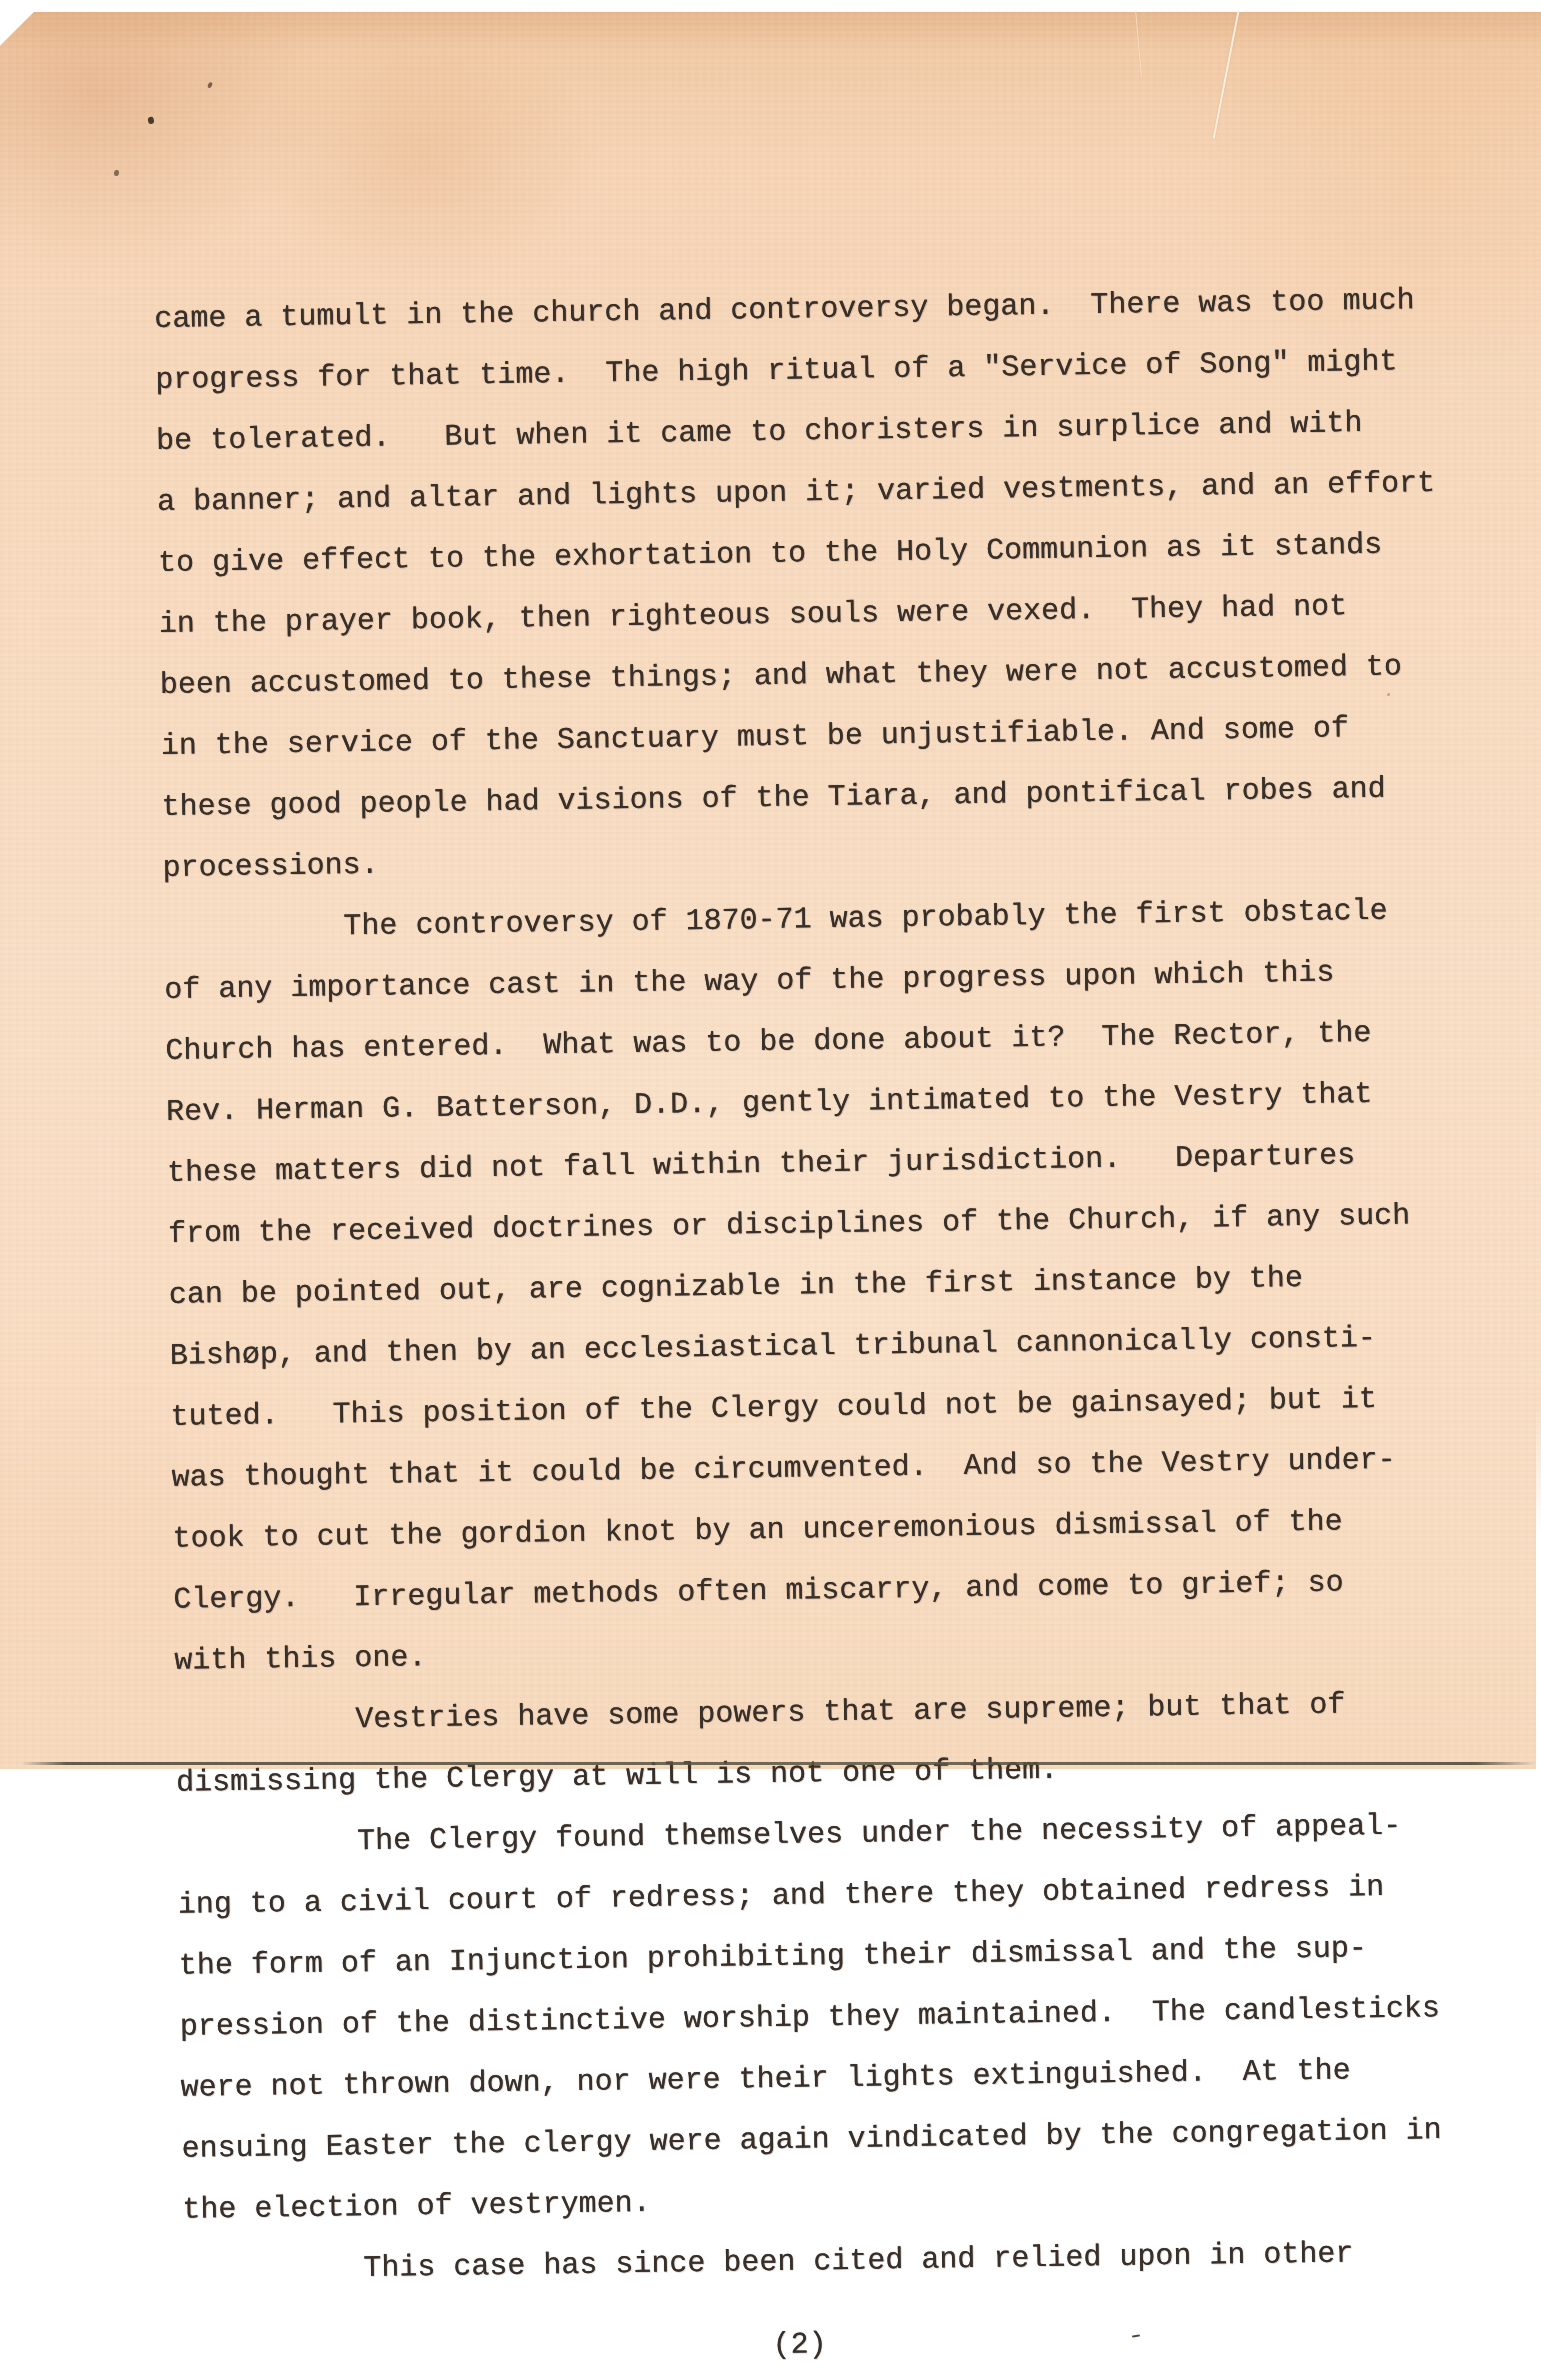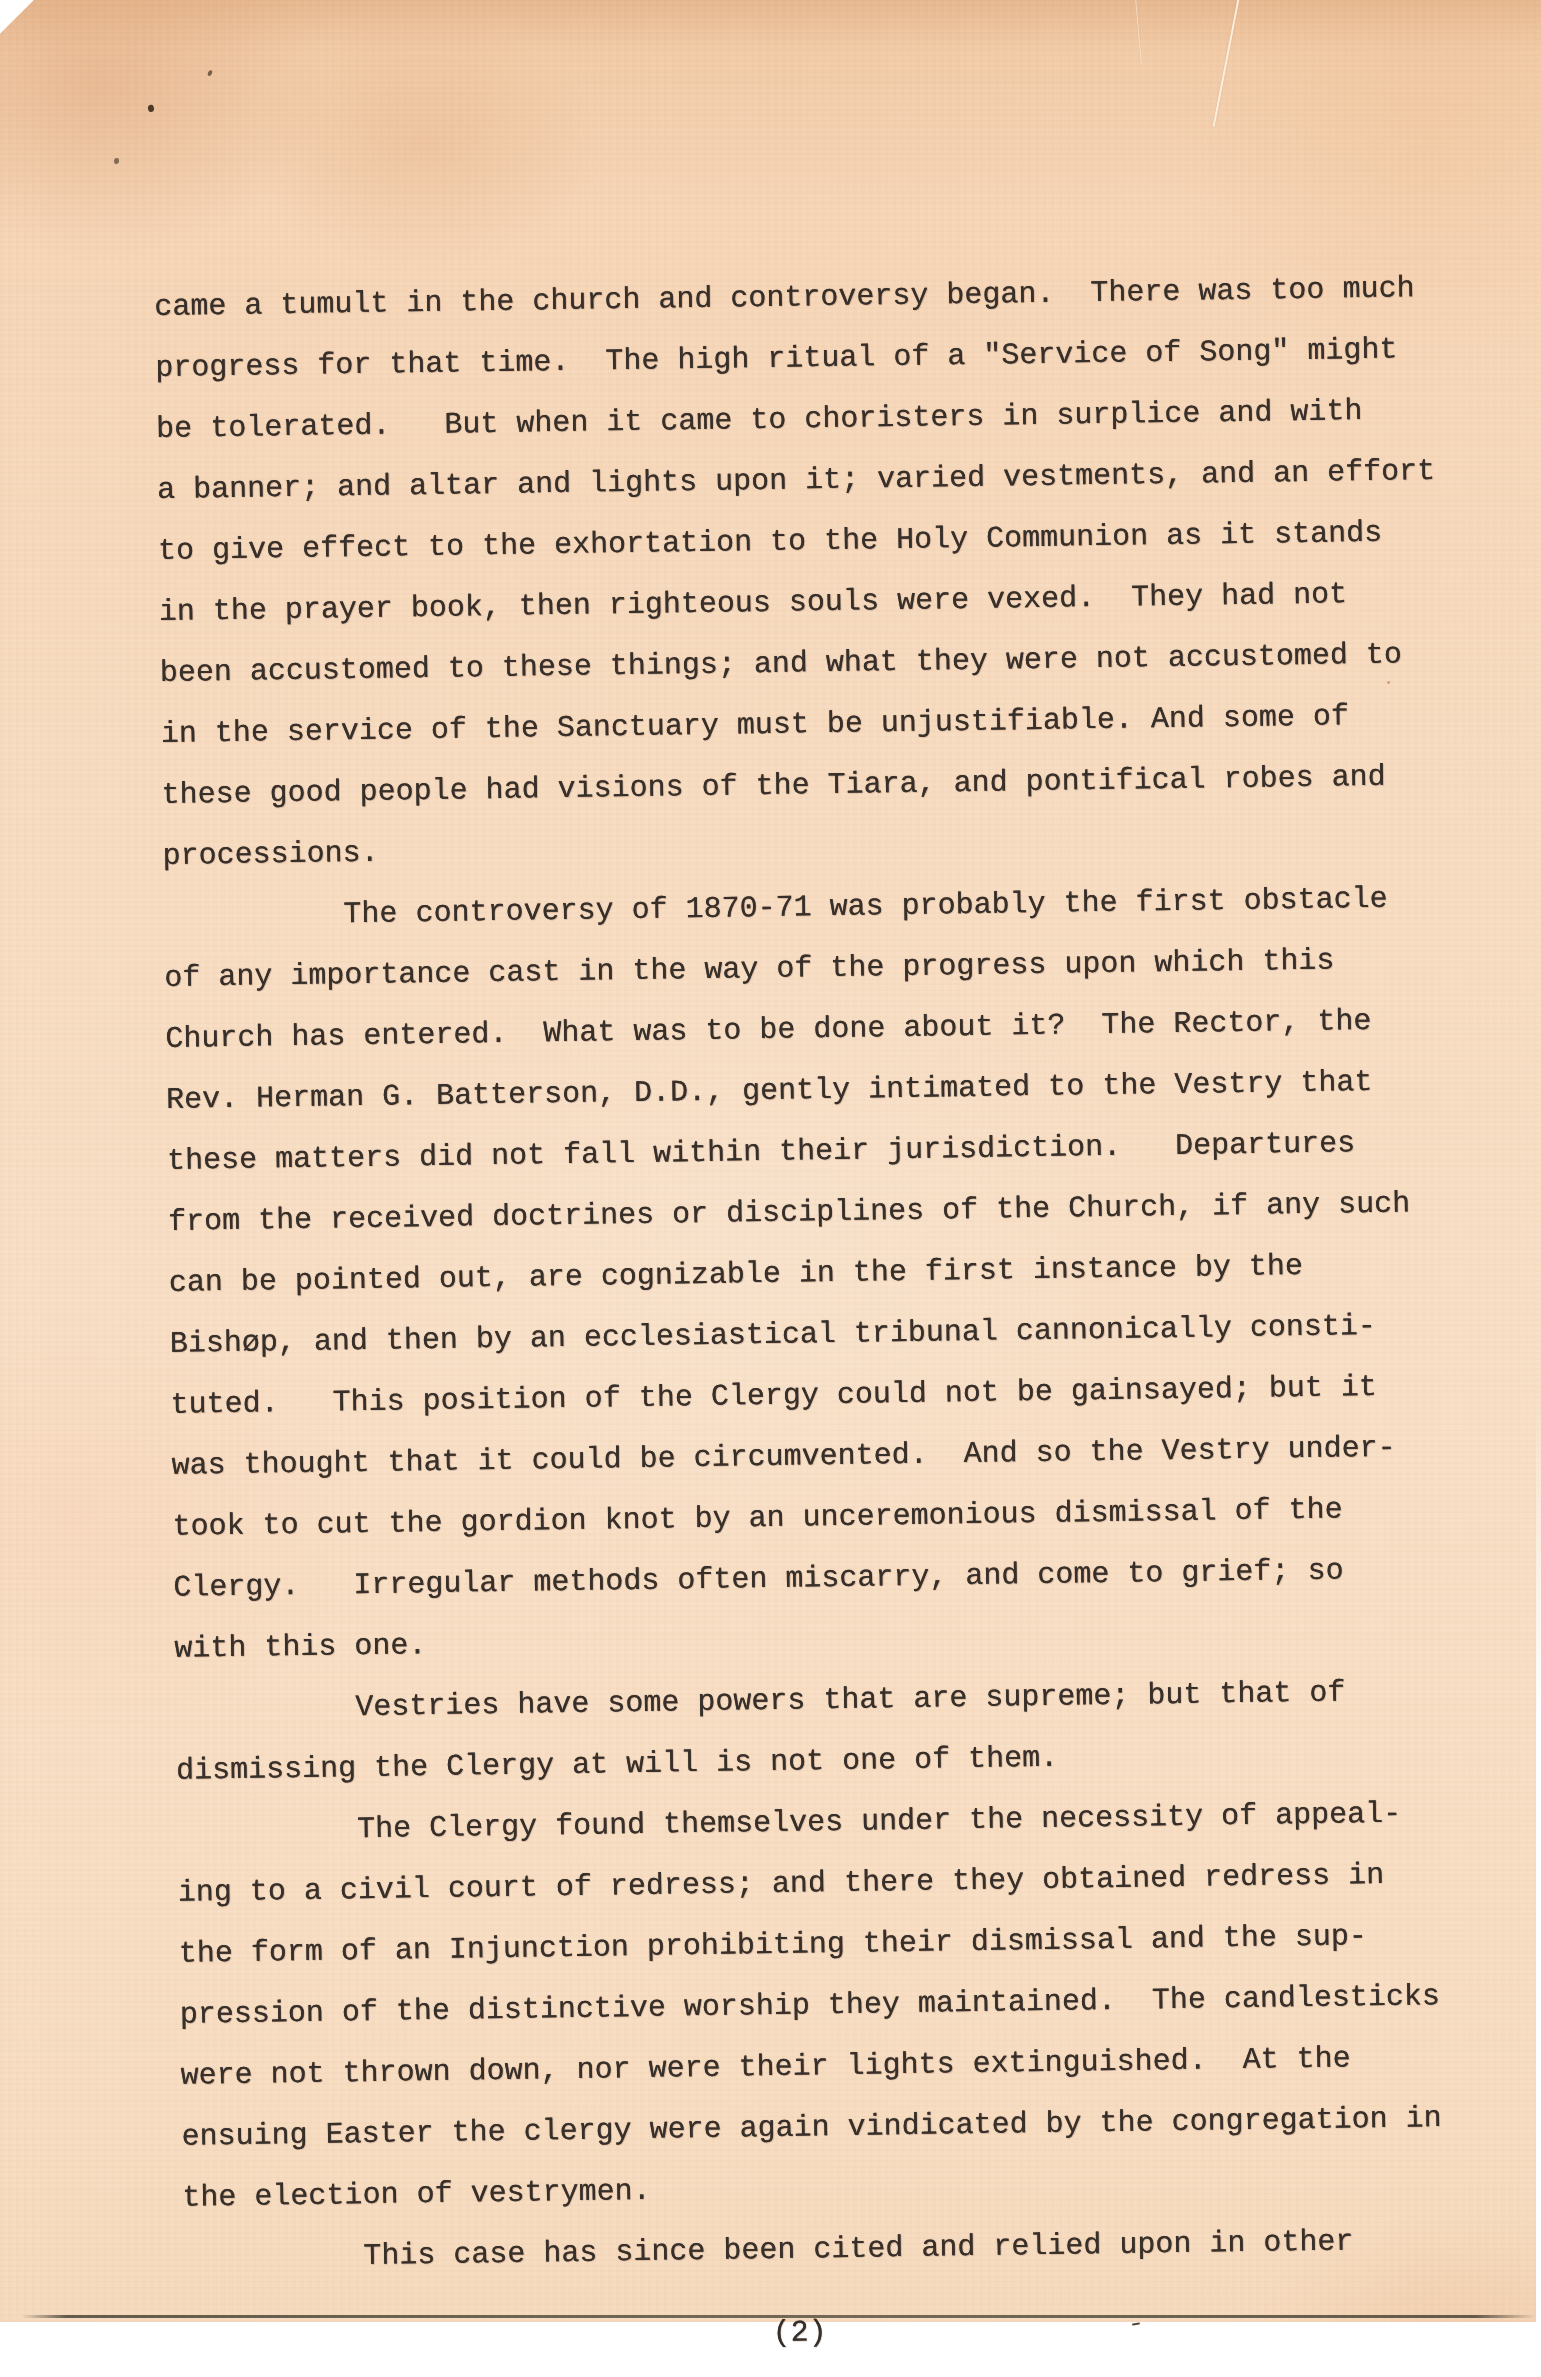--- a/index.html
+++ b/index.html
@@ -8,22 +8,23 @@
     background: #ffffff;
     width: 1541px;
     height: 2377px;
     overflow: hidden;
     font-family: "Liberation Mono", "DejaVu Sans Mono", monospace;
   }
 
   .scan {
     position: relative;
     width: 1541px;
-    height: 2322px;
+    height: 1757px;
     background: #ffffff;
+    margin-top: 12px;
   }
 
   
   .paper {
     position: absolute;
     inset: 0;
     background:
       radial-gradient(254px 182px at 424px 145px,  rgba(224,164,116,0.28), rgba(224,164,116,0) 70%),
       radial-gradient(315px 242px at 97px 85px,  rgba(214,148,102,0.33), rgba(214,148,102,0) 72%),
       radial-gradient(376px 315px at 1430px 158px, rgba(238,186,138,0.26), rgba(238,186,138,0) 70%),

